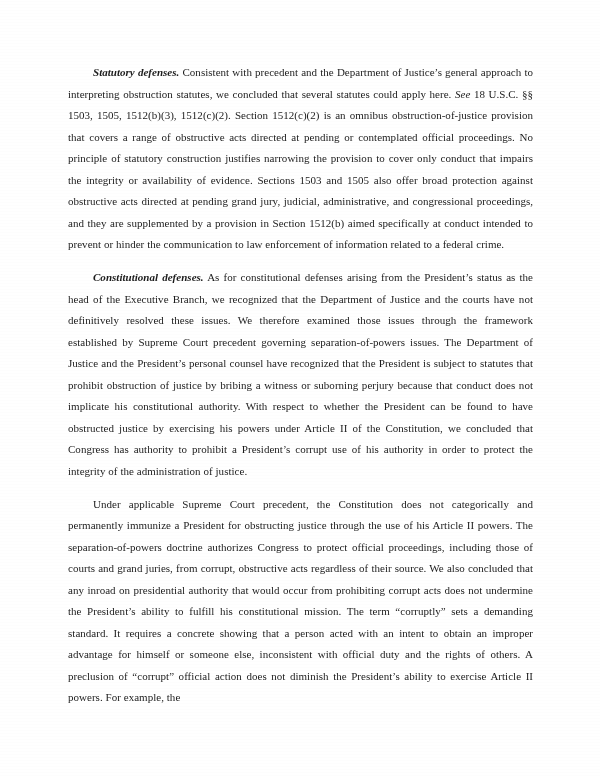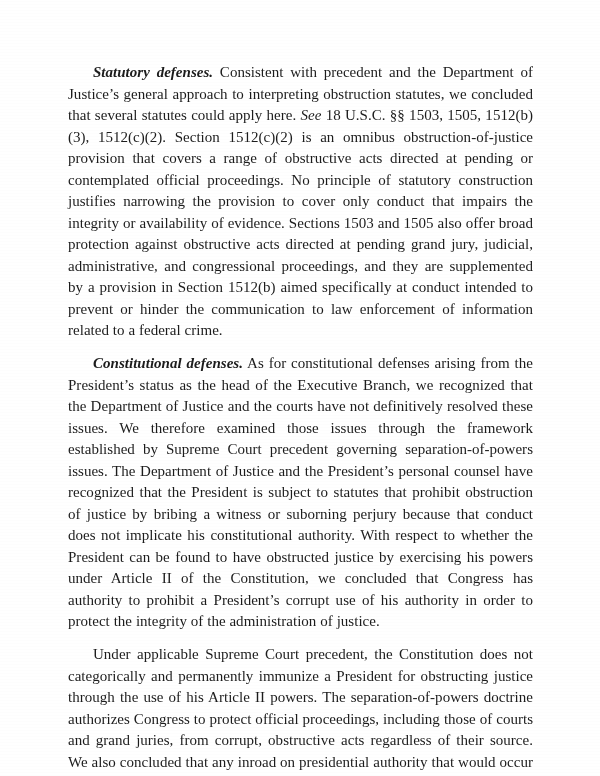--- a/index.html
+++ b/index.html
@@ -28,21 +28,21 @@
     left: 68px;
     top: 62px;
     width: 465px;
   }
 
   .para {
     margin: 0 0 11.5px 0;
     text-align: justify;
     text-justify: inter-word;
     text-indent: 25px;
-    font-size: 15px;
+    font-size: 11px;
     line-height: 21.5px;
     letter-spacing: 0.02px;
     word-spacing: 0.1px;
     color: #1c1c1c;
     -webkit-font-smoothing: antialiased;
   }
 
   .para:last-child {
     margin-bottom: 0;
   }

